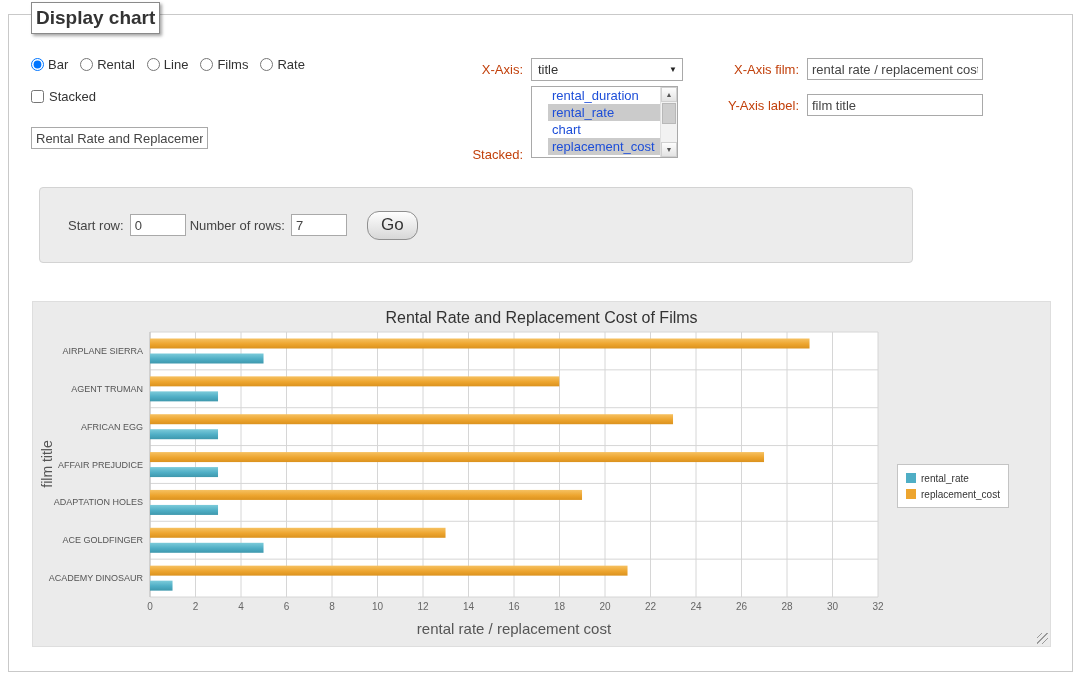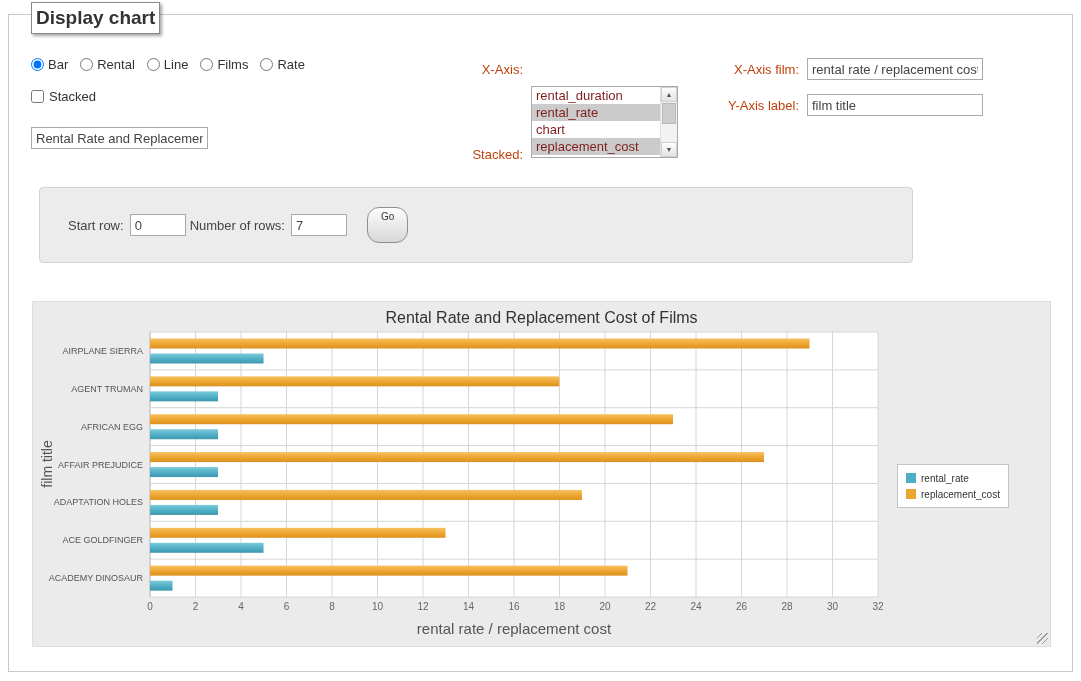--- a/index.html
+++ b/index.html
@@ -36,44 +36,44 @@
     position:absolute; left:522px; top:43px; width:152px; height:23px;
     border:1px solid #a9a9a9; background:#fff; display:flex; align-items:center;
     justify-content:space-between; padding:0 5px 0 6px; color:#333; cursor:default;
   }
   .selectbox .arrow { font-size:8px; color:#222; }
   .listbox {
     position:absolute; left:522px; top:71px; width:147px; height:72px;
     border:1px solid #a9a9a9; background:#fff; display:flex; overflow:hidden;
   }
   .listbox .opts { flex:1; overflow:hidden; }
-  .listbox .opt { height:17px; line-height:17px; padding:0 4px; white-space:nowrap; color:#7f1d1d; }
+  .listbox .opt { height:17px; line-height:17px; padding:0 4px; white-space:nowrap; color:#1d4ed8;margin-left:16px; }
   .listbox .opt.sel { background:#cbcbcb; }
   .scrollbar { width:17px; position:relative; background:#f2f2f2; border-left:1px solid #e0e0e0; }
   .sb-btn {
     position:absolute; left:0; width:100%; height:15px; background:linear-gradient(#fdfdfd,#e3e3e3);
     border:1px solid #d0d0d0; font-size:7px; line-height:13px; text-align:center; color:#555; cursor:default;
   }
   .sb-up { top:0; }
   .sb-down { bottom:0; }
   .sb-thumb { position:absolute; left:1px; right:1px; top:16px; height:21px; background:#cdcdcd; border:1px solid #b8b8b8; }
   .xlabel-input { position:absolute; left:798px; top:43px; width:176px; }
   .ylabel-input { position:absolute; left:798px; top:79px; width:176px; }
   .rowpanel {
     position:absolute; left:30px; top:172px; width:874px; height:76px;
     background:#ececec; border:1px solid #d3d3d3; border-radius:4px;
     display:flex; align-items:center; padding-left:28px;
   }
   .rowpanel .lbl2 { color:#444; margin-right:6px; }
   .rowpanel .gap { margin-left:4px; }
   .rowpanel .small { width:56px; }
   .go-btn {
-    margin-left:20px; padding:3px 13px 20px; border:1px solid #8f8f8f; border-radius:12px;
+    margin-left:20px; padding:3px 13px 4px; border:1px solid #8f8f8f; border-radius:12px;
     background:linear-gradient(#fefefe,#d7d7d7); font-family:"Liberation Sans", sans-serif;
-    font-size:10px; color:#333; cursor:pointer;
+    font-size:17px; color:#333; cursor:pointer;
   }
   .chartpanel {
     position:absolute; left:23px; top:286px; width:1019px; height:346px;
     background:#ebebeb; border:1px solid #dedede;
   }
   .chart-title { position:absolute; top:7px; left:0; width:100%; text-align:center; font-size:16px; color:#333; z-index:2; }
   .chart-xlabel { position:absolute; left:117px; width:728px; top:318px; text-align:center; font-size:15px; color:#555; z-index:2; }
   .chart-ylabel {
     position:absolute; left:14px; top:162px; transform:translate(-50%,-50%) rotate(-90deg);
     white-space:nowrap; font-size:14px; color:#555; z-index:2;
@@ -122,20 +122,24 @@
     </div>
 
   <label class="stacked-row">
     <input type="checkbox" style="">
     <span>Stacked</span>
   </label>
 
   <input class="tinput title-input" value="Rental Rate and Replacement Cost of Films" style="">
 
   <div class="lbl xaxis-lbl">X-Axis:</div>
+  <div class="selectbox">
+    <span>title</span>
+    <span class="arrow">▼</span>
+  </div>
 
   <div class="lbl series-lbl">Stacked:</div>
   <div class="listbox">
     <div class="opts">
         <div class="opt">rental_duration</div>
         <div class="opt sel">rental_rate</div>
         <div class="opt">chart</div>
         <div class="opt sel">replacement_cost</div>
       </div>
     <div class="scrollbar">

